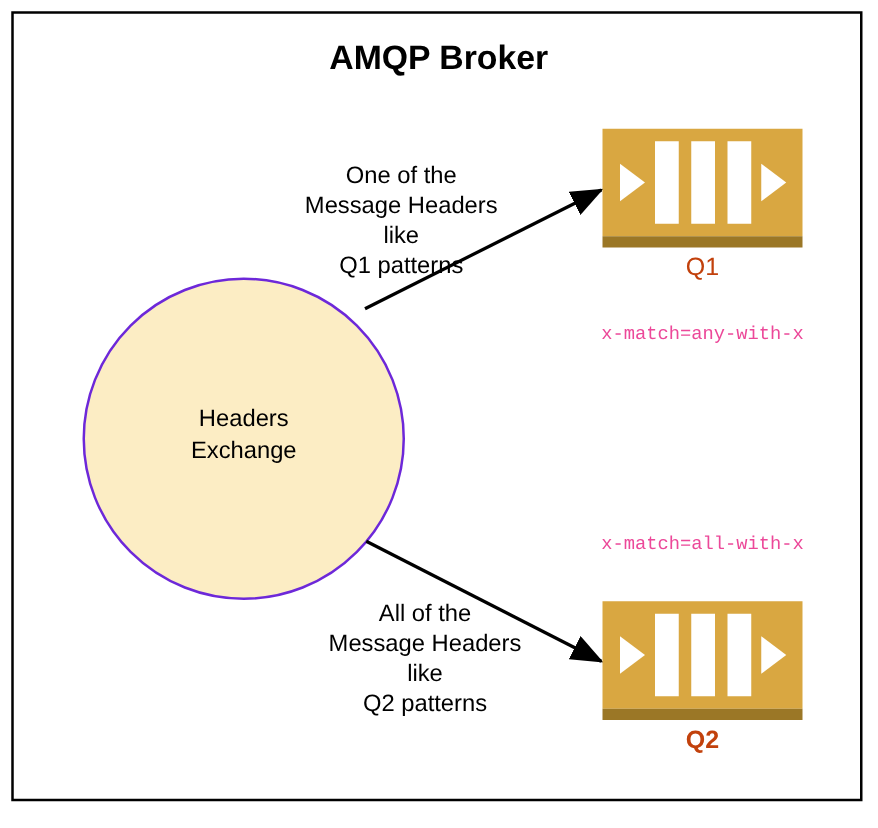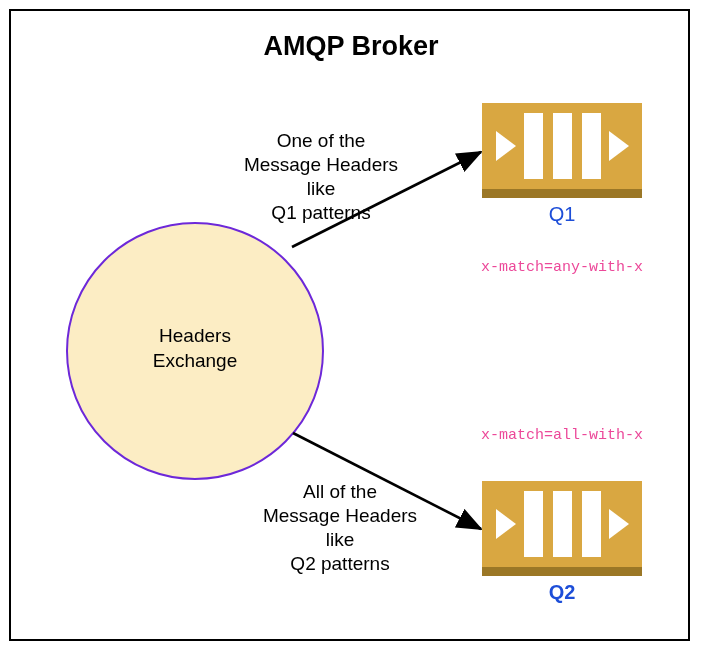--- a/index.html
+++ b/index.html
@@ -148,21 +148,21 @@
   .qtri.right { left: 127px; }
   #queue-q1 { left: 482px; top: 103px; }
   #queue-q2 { left: 482px; top: 481px; font-weight: bold; }
   .queue-name {
     position: absolute;
     left: -20px;
     top: 100px;
     width: 200px;
     text-align: center;
     font-size: 20px;
-    color: #1d4ed8;
+    color: #c2410c;
   }
   #arrows {
     position: absolute;
     left: 0;
     top: 0;
     width: 702px;
     height: 662px;
     pointer-events: none;
   }
 </style>

